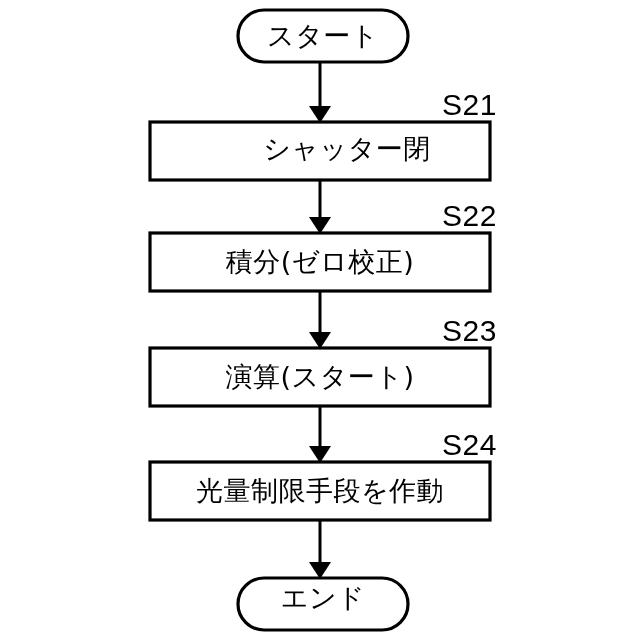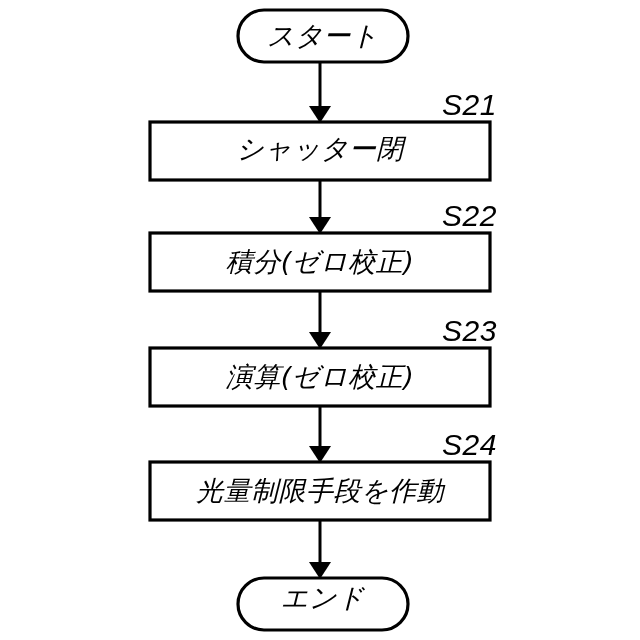--- a/index.html
+++ b/index.html
@@ -9,21 +9,20 @@
   }
   body {
     font-family: "Liberation Sans", "DejaVu Sans", sans-serif;
   }
   #flowchart-canvas {
     position: relative;
     width: 640px;
     height: 640px;
     background: #ffffff;
     overflow: hidden;
-    font-style: italic;
   }
   #flow-svg {
     position: absolute;
     top: 0;
     left: 0;
     width: 640px;
     height: 640px;
   }
   .node-label {
     position: absolute;
@@ -92,25 +91,25 @@
     <g>
       <line x1="320" y1="520" x2="320" y2="566" stroke="#000000" stroke-width="3"></line>
       <polygon points="309,562 331,562 320,579" fill="#000000"></polygon>
     </g>
 
     <rect x="238" y="578" width="170" height="52" rx="26" ry="26" fill="#ffffff" stroke="#000000" stroke-width="3.2"></rect>
   </svg>
 
   <div class="node-label terminal-label" style="left:238px; top:10px; width:170px; height:52px;">スタート</div>
 
-  <div class="node-label process-label" style="left:150px; top:122px; width:340px; height:54px;">シャッター閉</div>
+  <div class="node-label process-label" style="left:150px; top:122px; width:340px; height:54px;padding-left:27px;">シャッター閉</div>
 
   <div class="node-label process-label" style="left:150px; top:233px; width:340px; height:58px;">積分(ゼロ校正)</div>
 
-  <div class="node-label process-label" style="left:150px; top:348px; width:340px; height:58px;">演算(ゼロ校正)</div>
+  <div class="node-label process-label" style="left:150px; top:348px; width:340px; height:58px;">演算(スタート)</div>
 
   <div class="node-label process-label" style="left:150px; top:462px; width:340px; height:58px;border-radius:7px;">光量制限手段を作動</div>
 
   <div class="node-label terminal-label" style="left:238px; top:578px; width:170px; height:40px;">エンド</div>
 
   <div class="step-label" style="left:428px; top:88px;">S21</div>
 
   <div class="step-label" style="left:428px; top:199px;">S22</div>
 
   <div class="step-label" style="left:428px; top:314px;">S23</div>

